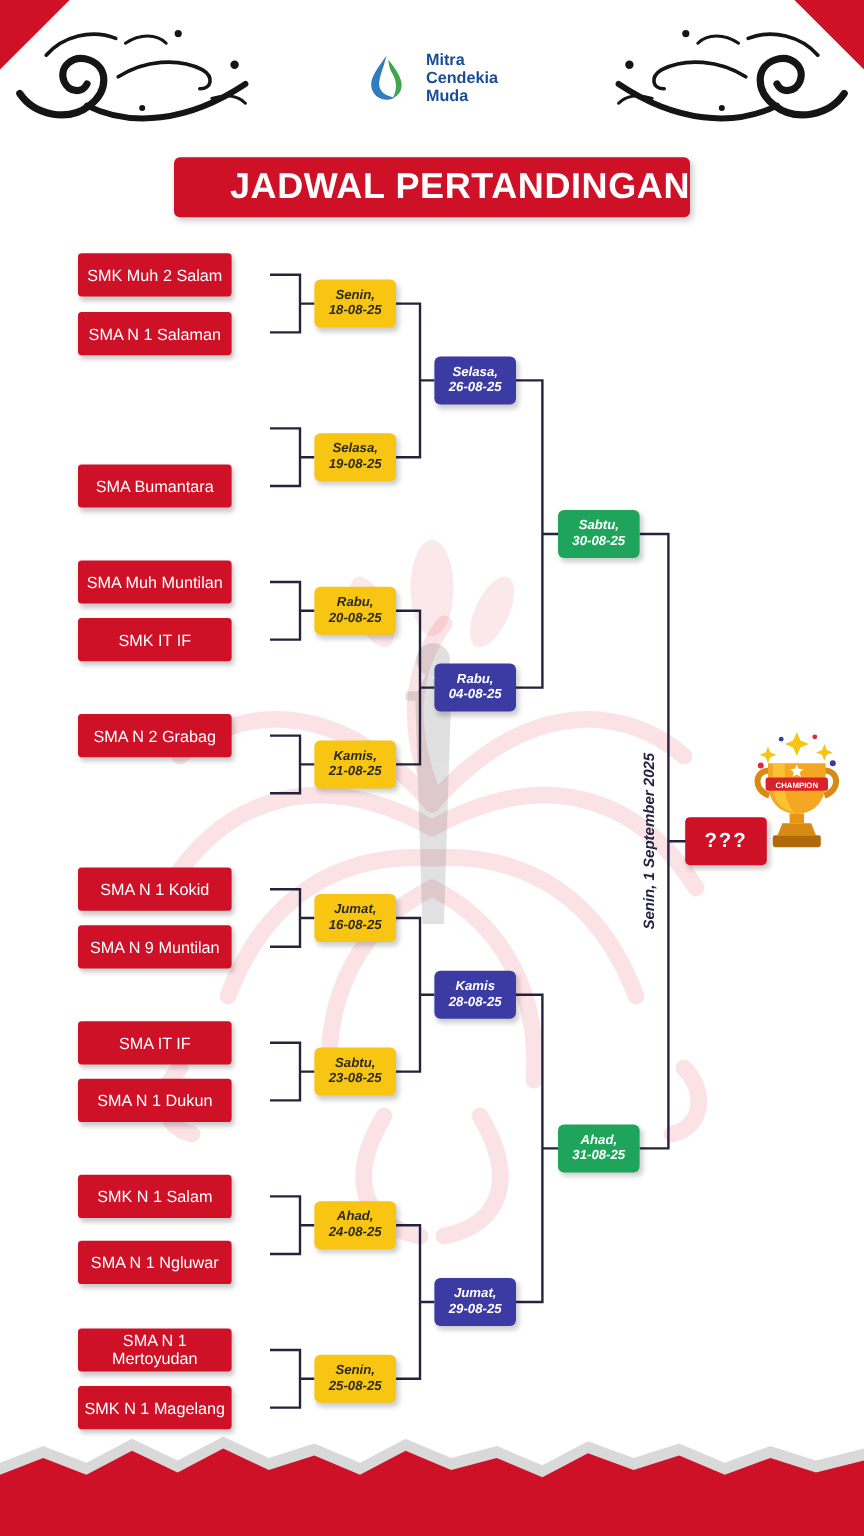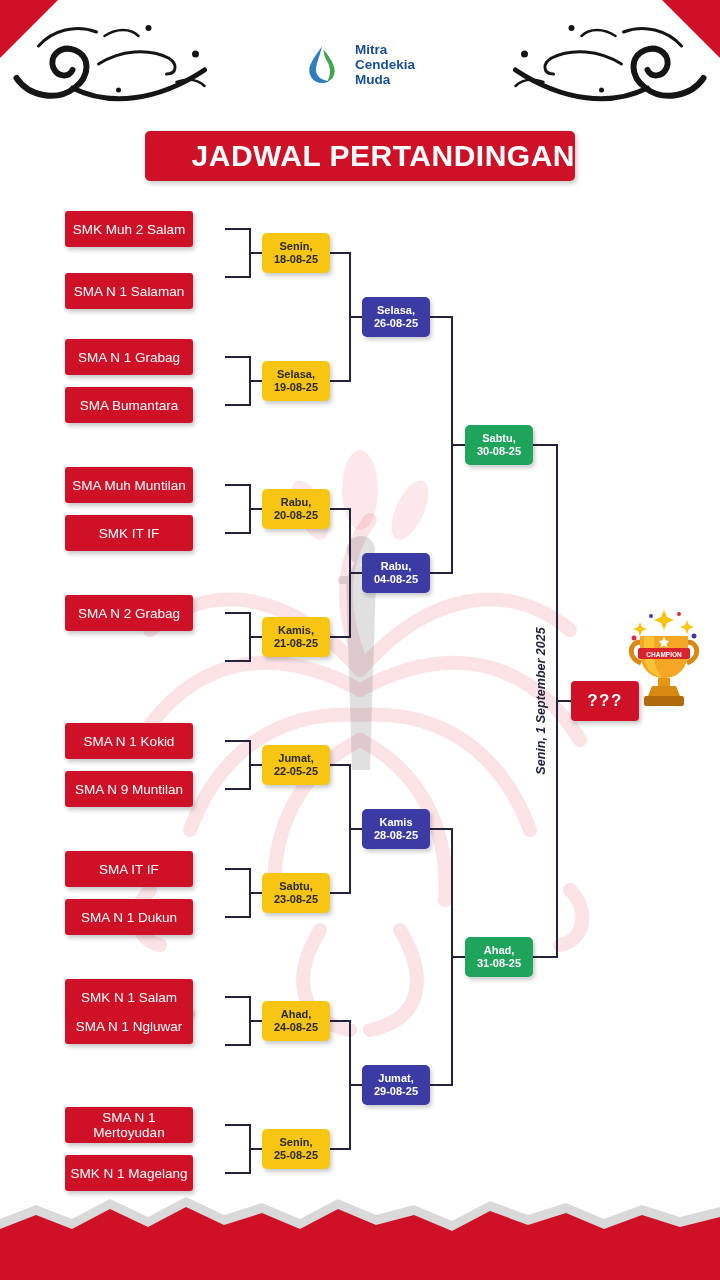--- a/index.html
+++ b/index.html
@@ -38,21 +38,21 @@
   .lines{position:absolute;left:0;top:0;width:720px;height:1280px;pointer-events:none;}
   .team{
     position:absolute;left:65px;width:128px;height:36px;background:var(--red);color:#fff;
     display:flex;align-items:center;justify-content:center;text-align:center;
     font-size:13.5px;font-weight:500;border-radius:3px;
     box-shadow:2px 3px 4px rgba(0,0,0,.22);
   }
   .dbox{
     position:absolute;width:68px;height:40px;border-radius:5px;
     display:flex;flex-direction:column;align-items:center;justify-content:center;
-    font-size:11px;line-height:13.5px;font-weight:600;
+    font-style:italic;font-size:11px;line-height:13.5px;font-weight:600;
     box-shadow:2px 3px 4px rgba(0,0,0,.2);
     text-align:right;
   }
   .yellow{left:262px;background:var(--yellow);color:#2a2a2a;}
   .blue{left:362px;background:var(--blue);color:#fff;}
   .green{left:465px;background:var(--green);color:#fff;}
   .final-box{
     position:absolute;left:571px;top:681px;width:68px;height:40px;background:var(--red);
     color:#fff;display:flex;align-items:center;justify-content:center;
     font-weight:700;font-size:17px;letter-spacing:1.5px;border-radius:4px;
@@ -159,32 +159,31 @@
       <path d="M330 509 H350 V637 H330 M350 573 H362"></path>
       <path d="M330 765 H350 V893 H330 M350 829 H362"></path>
       <path d="M330 1021 H350 V1149 H330 M350 1085 H362"></path>
       <path d="M430 317 H452 V573 H430 M452 445 H465"></path>
       <path d="M430 829 H452 V1085 H430 M452 957 H465"></path>
       <path d="M533 445 H557 V957 H533 M557 701 H572"></path>
     </g>
   </svg>
 
   <div class="team" style="top:211px">SMK Muh 2 Salam</div>
-  <div class="team" style="top:273px">SMA N 1 Salaman</div>
-  <div class="team" style="top:339px">SMA N 1 Grabag</div>
+  <div class="team" style="top:260px">SMA N 1 Salaman</div>
   <div class="team" style="top:467px">SMA Muh Muntilan</div>
   <div class="team" style="top:387px">SMA Bumantara</div>
   <div class="team" style="top:515px">SMK IT IF</div>
   <div class="team" style="top:595px">SMA N 2 Grabag</div>
   <div class="team" style="top:723px">SMA N 1 Kokid</div>
   <div class="team" style="top:771px">SMA N 9 Muntilan</div>
   <div class="team" style="top:851px">SMA IT IF</div>
   <div class="team" style="top:899px">SMA N 1 Dukun</div>
   <div class="team" style="top:979px">SMK N 1 Salam</div>
-  <div class="team" style="top:1008px">SMA N 1 Ngluwar</div>
+  <div class="team" style="top:1034px">SMA N 1 Ngluwar</div>
   <div class="team" style="top:1107px">SMA N 1 Mertoyudan</div>
   <div class="team" style="top:1155px">SMK N 1 Magelang</div>
 
   <div class="dbox yellow" style="top:233px">
     <span>Senin,</span>
     <span>18-08-25</span>
   </div>
   <div class="dbox yellow" style="top:361px">
     <span>Selasa,</span>
     <span>19-08-25</span>
@@ -192,21 +191,21 @@
   <div class="dbox yellow" style="top:489px">
     <span>Rabu,</span>
     <span>20-08-25</span>
   </div>
   <div class="dbox yellow" style="top:617px">
     <span>Kamis,</span>
     <span>21-08-25</span>
   </div>
   <div class="dbox yellow" style="top:745px">
     <span>Jumat,</span>
-    <span>22-05-25</span>
+    <span>16-08-25</span>
   </div>
   <div class="dbox yellow" style="top:873px">
     <span>Sabtu,</span>
     <span>23-08-25</span>
   </div>
   <div class="dbox yellow" style="top:1001px">
     <span>Ahad,</span>
     <span>24-08-25</span>
   </div>
   <div class="dbox yellow" style="top:1129px">

